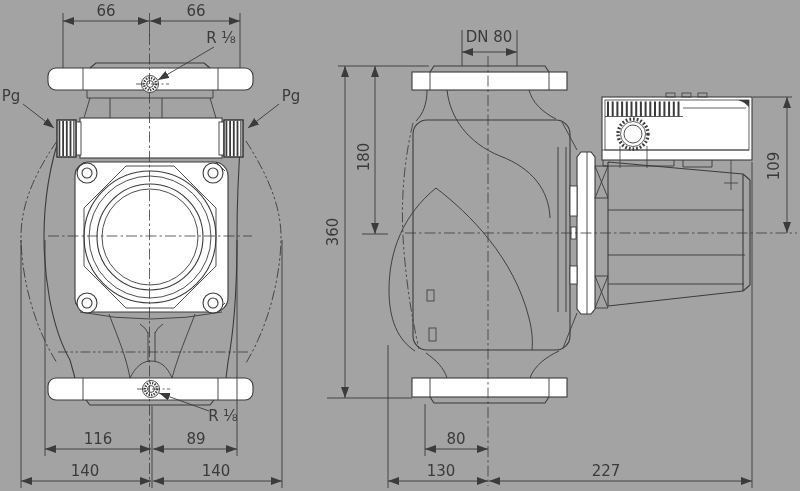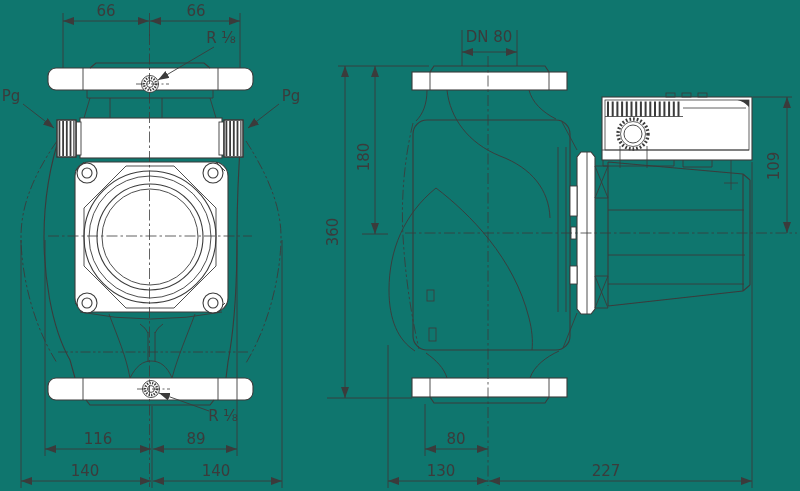--- a/index.html
+++ b/index.html
@@ -1,16 +1,16 @@
 <!DOCTYPE html>
 <html><head>
 <meta charset="utf-8">
 <style>
   html,body{margin:0;padding:0;background:#ffffff;}
-  #stage{position:relative;width:800px;height:491px;background:#0f766e;overflow:hidden;text-align:center;}
+  #stage{position:relative;width:800px;height:491px;background:#a3a3a3;overflow:hidden;text-align:center;}
   svg{display:block}
   text{font-family:"DejaVu Sans","Liberation Sans",sans-serif;font-size:15px;fill:#3b3b3b;}
 </style>
 </head>
 <body>
 
 <div id="stage">
 <svg width="800" height="491" viewBox="0 0 800 491">
   <defs>
     <marker id="ae" orient="auto" markerUnits="userSpaceOnUse" markerWidth="12" markerHeight="9" refX="11" refY="4">

